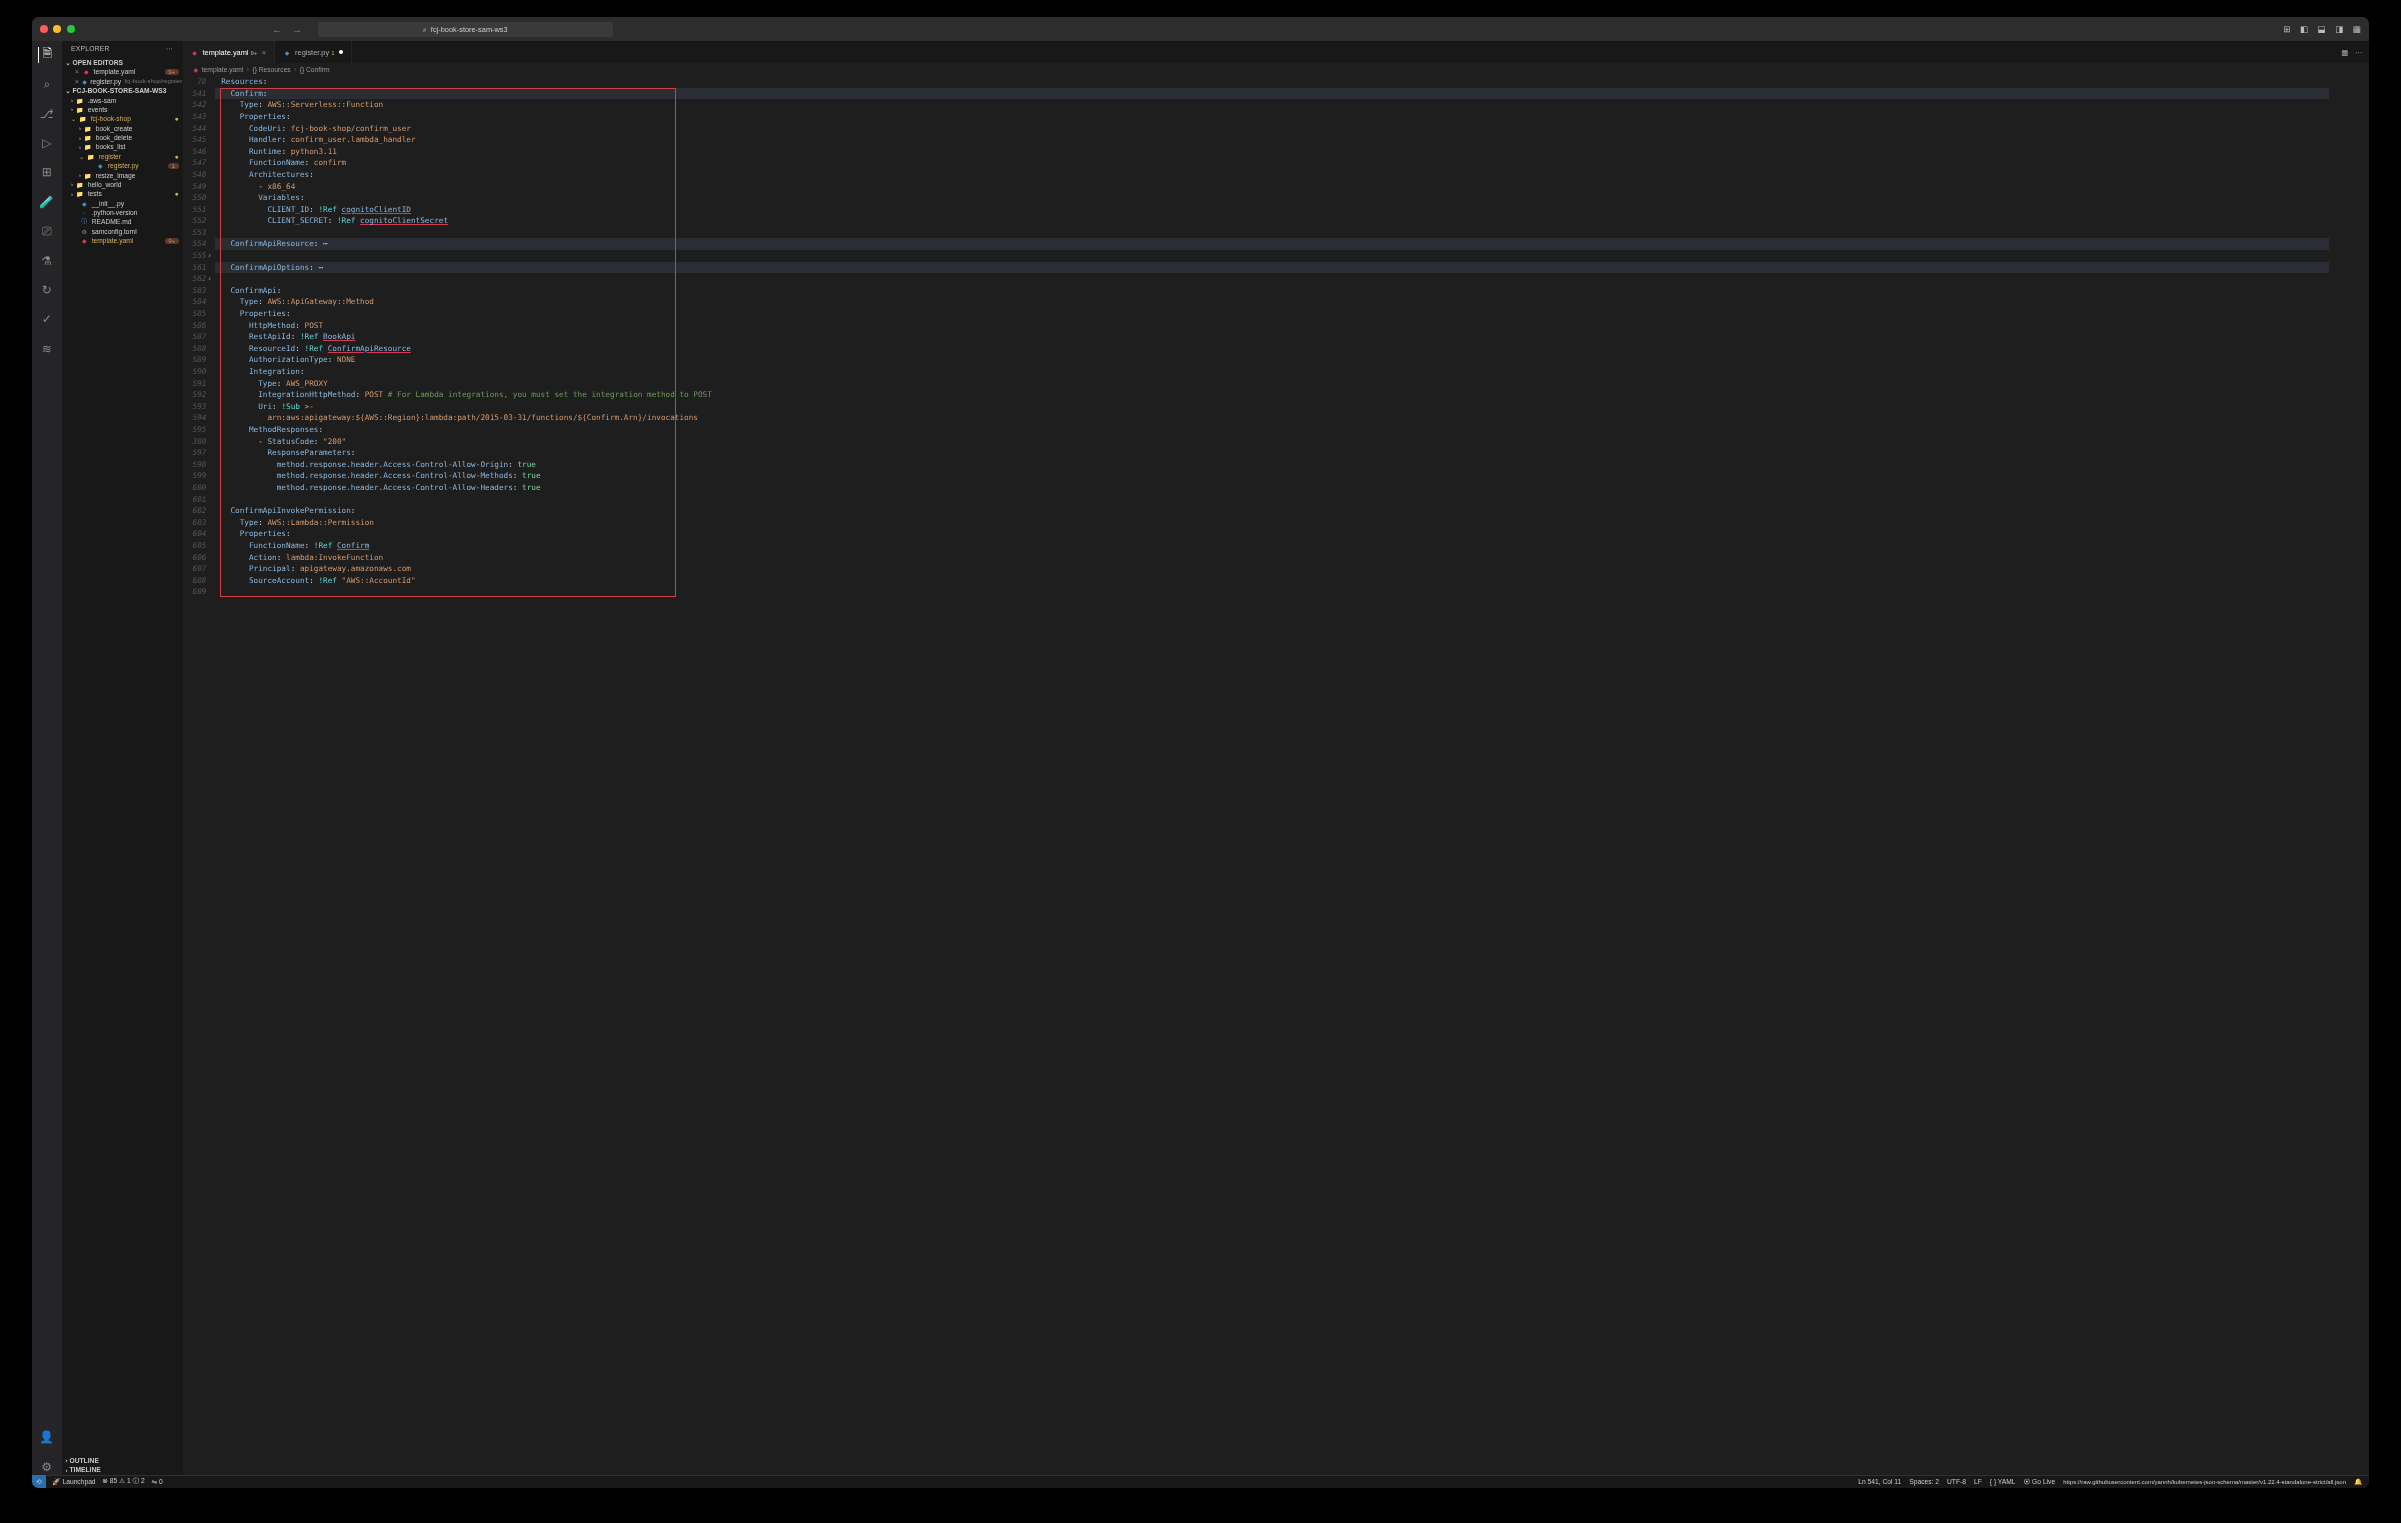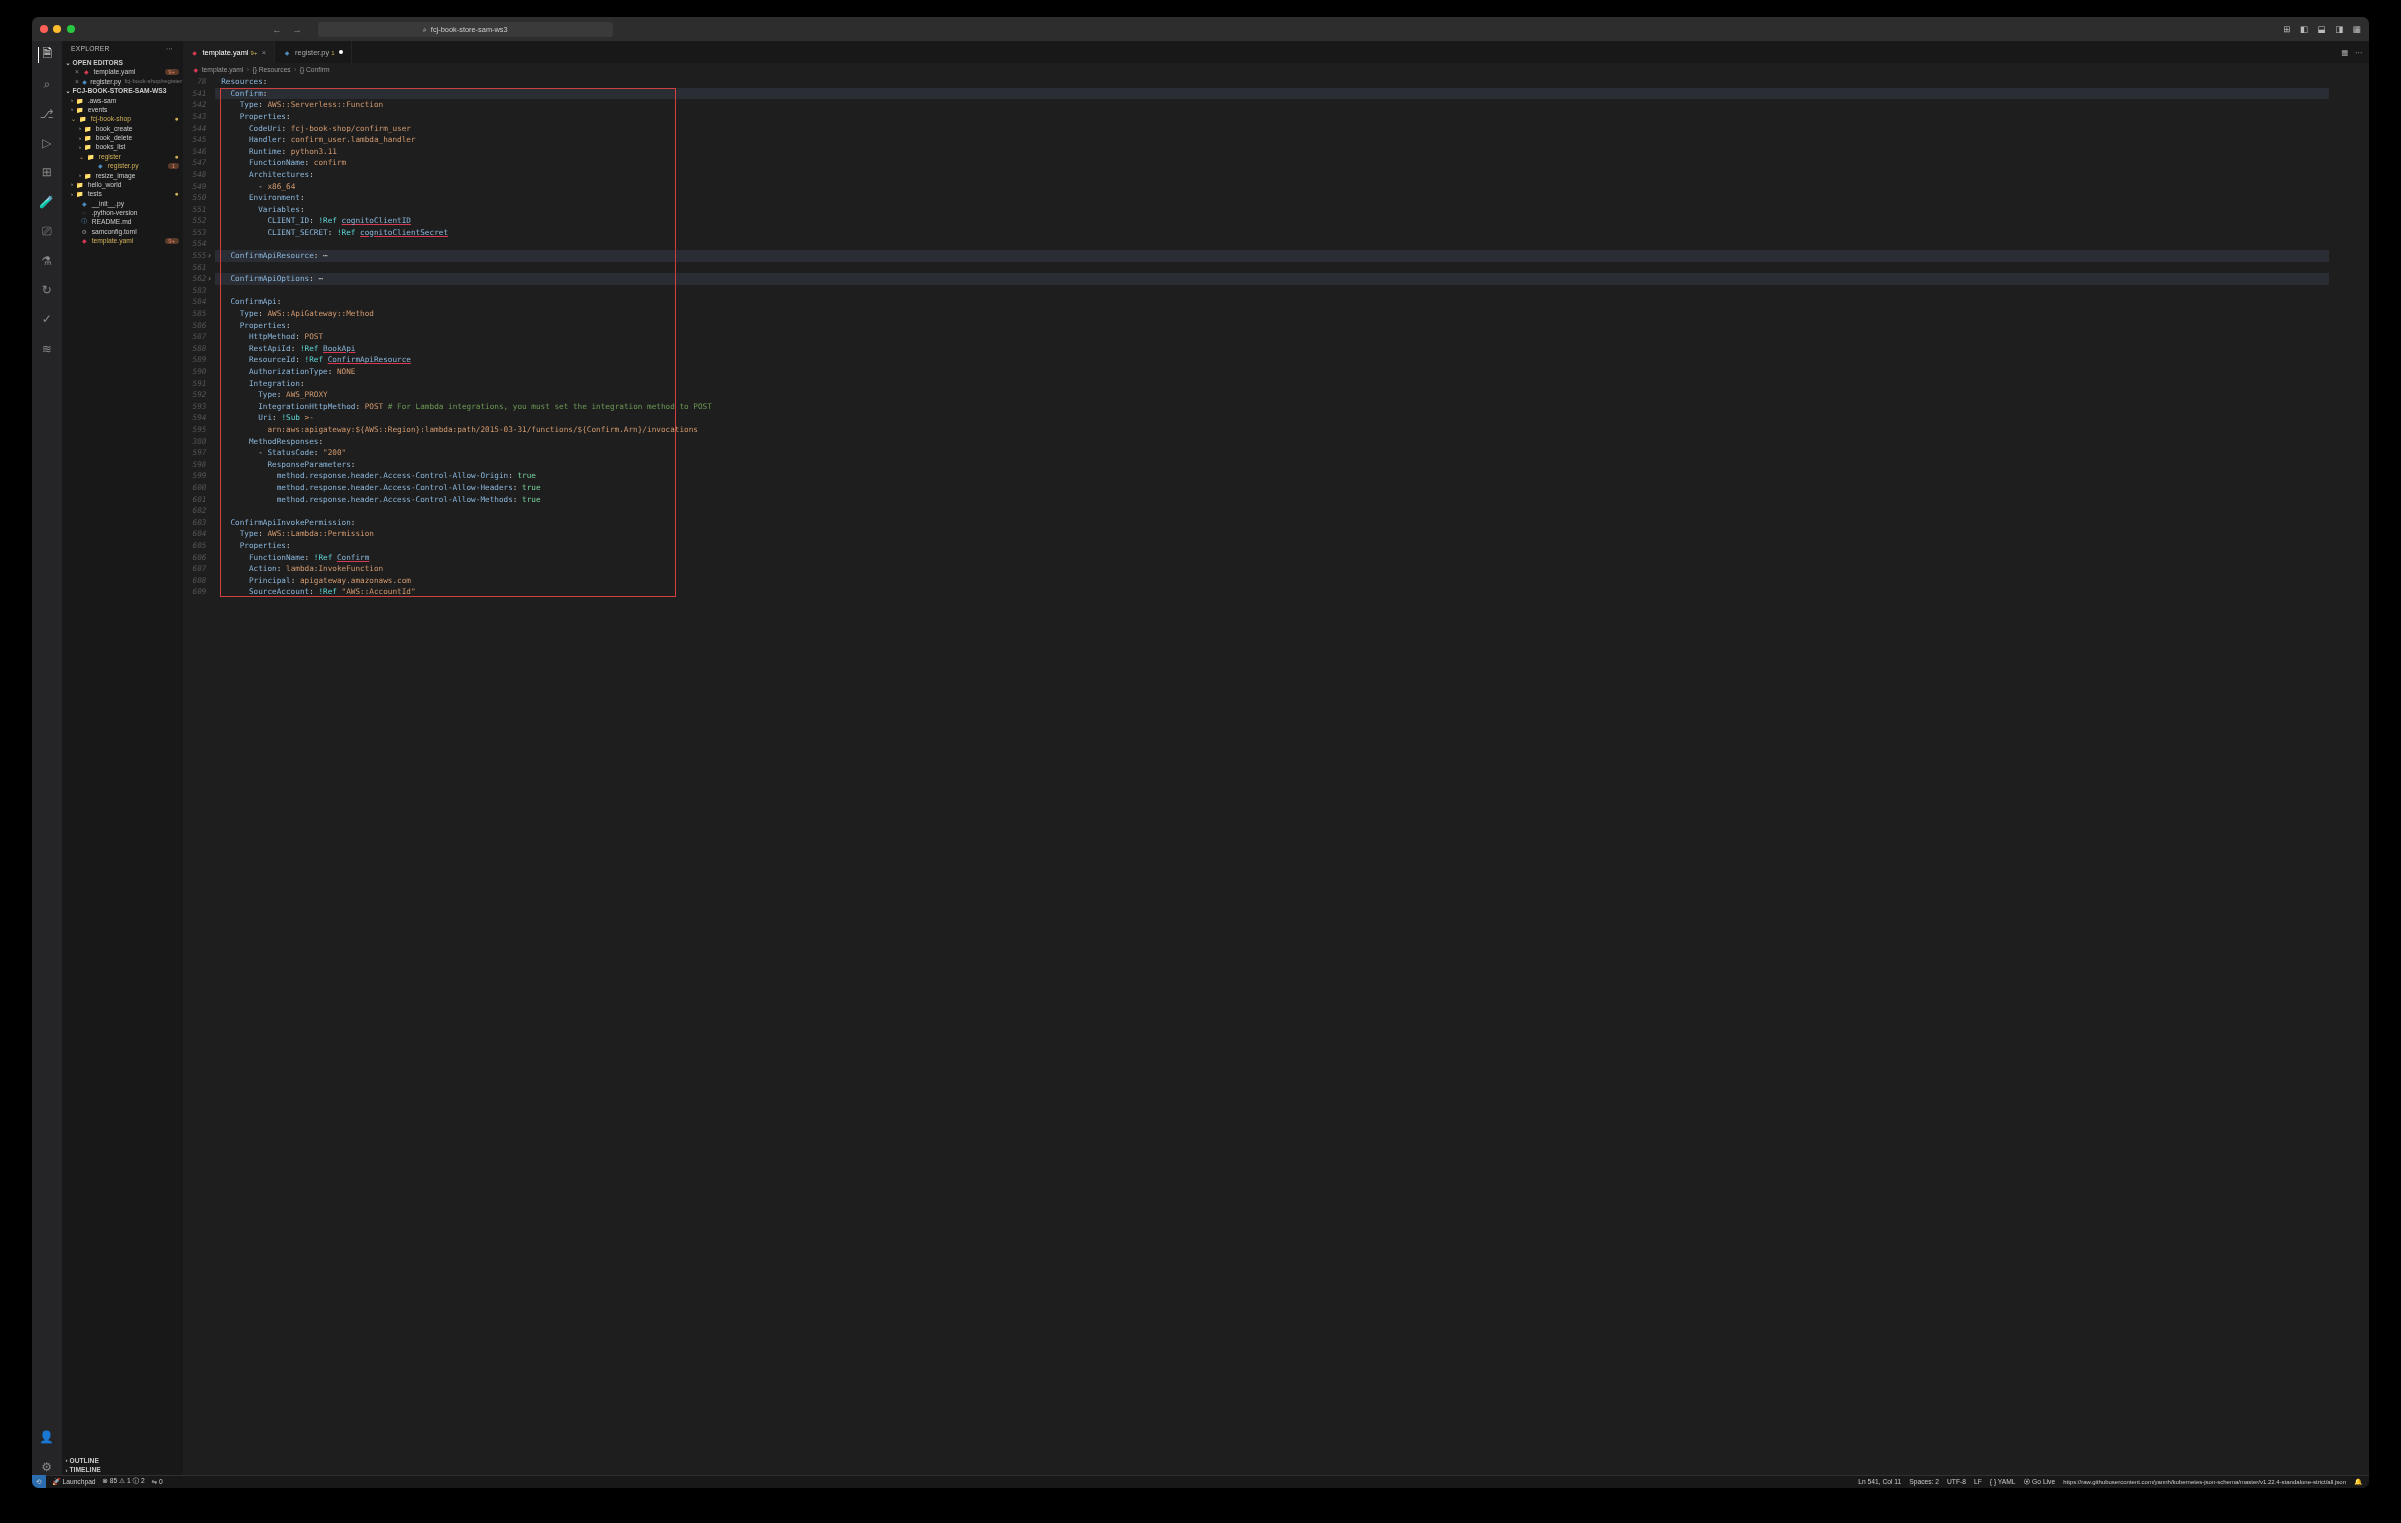--- a/index.html
+++ b/index.html
@@ -316,21 +316,20 @@
         <div class="line"><span class="tk-key">Resources</span><span class="tk-pl">:</span></div>
             <div class="line hl"><span class="tk-pl">  </span><span class="tk-key">Confirm</span><span class="tk-pl">:</span></div>
             <div class="line"><span class="tk-pl">    </span><span class="tk-key">Type</span><span class="tk-pl">: </span><span class="tk-str">AWS::Serverless::Function</span></div>
             <div class="line"><span class="tk-pl">    </span><span class="tk-key">Properties</span><span class="tk-pl">:</span></div>
             <div class="line"><span class="tk-pl">      </span><span class="tk-key">CodeUri</span><span class="tk-pl">: </span><span class="tk-str">fcj-book-shop/confirm_user</span></div>
             <div class="line"><span class="tk-pl">      </span><span class="tk-key">Handler</span><span class="tk-pl">: </span><span class="tk-str">confirm_user.lambda_handler</span></div>
             <div class="line"><span class="tk-pl">      </span><span class="tk-key">Runtime</span><span class="tk-pl">: </span><span class="tk-str">python3.11</span></div>
             <div class="line"><span class="tk-pl">      </span><span class="tk-key">FunctionName</span><span class="tk-pl">: </span><span class="tk-str">confirm</span></div>
             <div class="line"><span class="tk-pl">      </span><span class="tk-key">Architectures</span><span class="tk-pl">:</span></div>
             <div class="line"><span class="tk-pl">        - </span><span class="tk-str">x86_64</span></div>
-            <div class="line"><span class="tk-pl">      </span><span class="tk-key">Environment</span><span class="tk-pl">:</span></div>
             <div class="line"><span class="tk-pl">        </span><span class="tk-key">Variables</span><span class="tk-pl">:</span></div>
             <div class="line"><span class="tk-pl">          </span><span class="tk-key">CLIENT_ID</span><span class="tk-pl">: </span><span class="tk-tag">!Ref</span><span class="tk-pl"> </span><span class="tk-ref">cognitoClientID</span></div>
             <div class="line"><span class="tk-pl">          </span><span class="tk-key">CLIENT_SECRET</span><span class="tk-pl">: </span><span class="tk-tag">!Ref</span><span class="tk-pl"> </span><span class="tk-ref">cognitoClientSecret</span></div>
             <div class="line"></div>
             <div class="line folded"><span class="tk-pl">  </span><span class="tk-key">ConfirmApiResource</span><span class="tk-pl">: ⋯</span></div>
             <div class="line"></div>
             <div class="line folded"><span class="tk-pl">  </span><span class="tk-key">ConfirmApiOptions</span><span class="tk-pl">: ⋯</span></div>
             <div class="line"></div>
             <div class="line"><span class="tk-pl">  </span><span class="tk-key">ConfirmApi</span><span class="tk-pl">:</span></div>
             <div class="line"><span class="tk-pl">    </span><span class="tk-key">Type</span><span class="tk-pl">: </span><span class="tk-str">AWS::ApiGateway::Method</span></div>
@@ -341,22 +340,22 @@
             <div class="line"><span class="tk-pl">      </span><span class="tk-key">AuthorizationType</span><span class="tk-pl">: </span><span class="tk-str">NONE</span></div>
             <div class="line"><span class="tk-pl">      </span><span class="tk-key">Integration</span><span class="tk-pl">:</span></div>
             <div class="line"><span class="tk-pl">        </span><span class="tk-key">Type</span><span class="tk-pl">: </span><span class="tk-str">AWS_PROXY</span></div>
             <div class="line"><span class="tk-pl">        </span><span class="tk-key">IntegrationHttpMethod</span><span class="tk-pl">: </span><span class="tk-str">POST</span><span class="tk-pl"> </span><span class="tk-com"># For Lambda integrations, you must set the integration method to POST</span></div>
             <div class="line"><span class="tk-pl">        </span><span class="tk-key">Uri</span><span class="tk-pl">: </span><span class="tk-tag">!Sub</span><span class="tk-pl"> </span><span class="tk-str">&gt;-</span></div>
             <div class="line"><span class="tk-pl">          </span><span class="tk-str">arn:aws:apigateway:${AWS::Region}:lambda:path/2015-03-31/functions/${Confirm.Arn}/invocations</span></div>
             <div class="line"><span class="tk-pl">      </span><span class="tk-key">MethodResponses</span><span class="tk-pl">:</span></div>
             <div class="line"><span class="tk-pl">        - </span><span class="tk-key">StatusCode</span><span class="tk-pl">: </span><span class="tk-str">"200"</span></div>
             <div class="line"><span class="tk-pl">          </span><span class="tk-key">ResponseParameters</span><span class="tk-pl">:</span></div>
             <div class="line"><span class="tk-pl">            </span><span class="tk-key">method.response.header.Access-Control-Allow-Origin</span><span class="tk-pl">: </span><span class="tk-val">true</span></div>
+            <div class="line"><span class="tk-pl">            </span><span class="tk-key">method.response.header.Access-Control-Allow-Methods</span><span class="tk-pl">: </span><span class="tk-val">true</span></div>
             <div class="line"><span class="tk-pl">            </span><span class="tk-key">method.response.header.Access-Control-Allow-Headers</span><span class="tk-pl">: </span><span class="tk-val">true</span></div>
-            <div class="line"><span class="tk-pl">            </span><span class="tk-key">method.response.header.Access-Control-Allow-Methods</span><span class="tk-pl">: </span><span class="tk-val">true</span></div>
             <div class="line"></div>
             <div class="line"><span class="tk-pl">  </span><span class="tk-key">ConfirmApiInvokePermission</span><span class="tk-pl">:</span></div>
             <div class="line"><span class="tk-pl">    </span><span class="tk-key">Type</span><span class="tk-pl">: </span><span class="tk-str">AWS::Lambda::Permission</span></div>
             <div class="line"><span class="tk-pl">    </span><span class="tk-key">Properties</span><span class="tk-pl">:</span></div>
             <div class="line"><span class="tk-pl">      </span><span class="tk-key">FunctionName</span><span class="tk-pl">: </span><span class="tk-tag">!Ref</span><span class="tk-pl"> </span><span class="tk-ref">Confirm</span></div>
             <div class="line"><span class="tk-pl">      </span><span class="tk-key">Action</span><span class="tk-pl">: </span><span class="tk-str">lambda:InvokeFunction</span></div>
             <div class="line"><span class="tk-pl">      </span><span class="tk-key">Principal</span><span class="tk-pl">: </span><span class="tk-str">apigateway.amazonaws.com</span></div>
             <div class="line"><span class="tk-pl">      </span><span class="tk-key">SourceAccount</span><span class="tk-pl">: </span><span class="tk-tag">!Ref</span><span class="tk-pl"> </span><span class="tk-str">"AWS::AccountId"</span></div>
           </div>
         <div class="minimap"></div>

